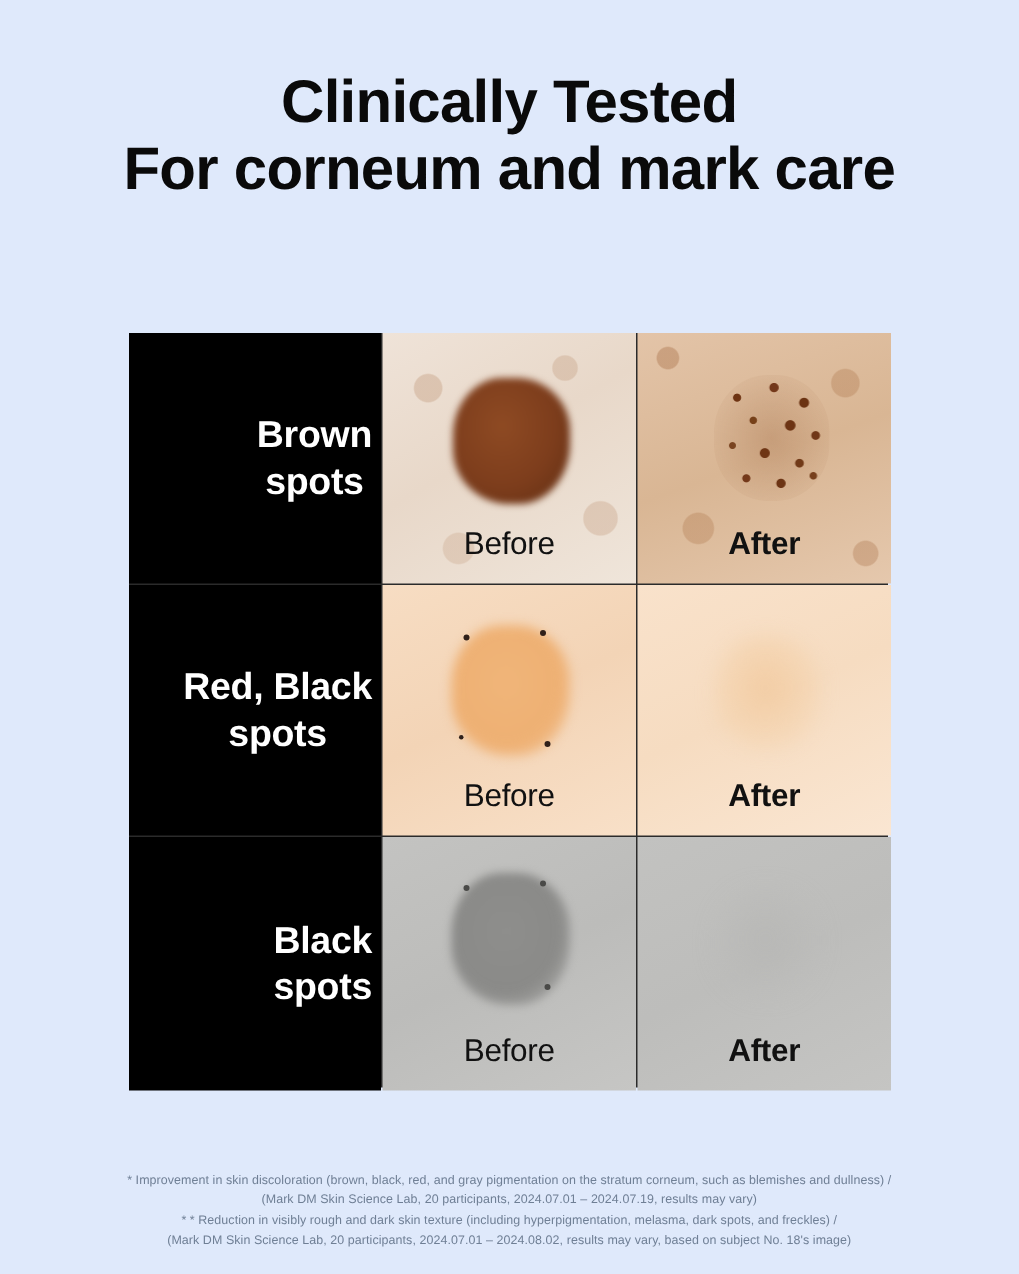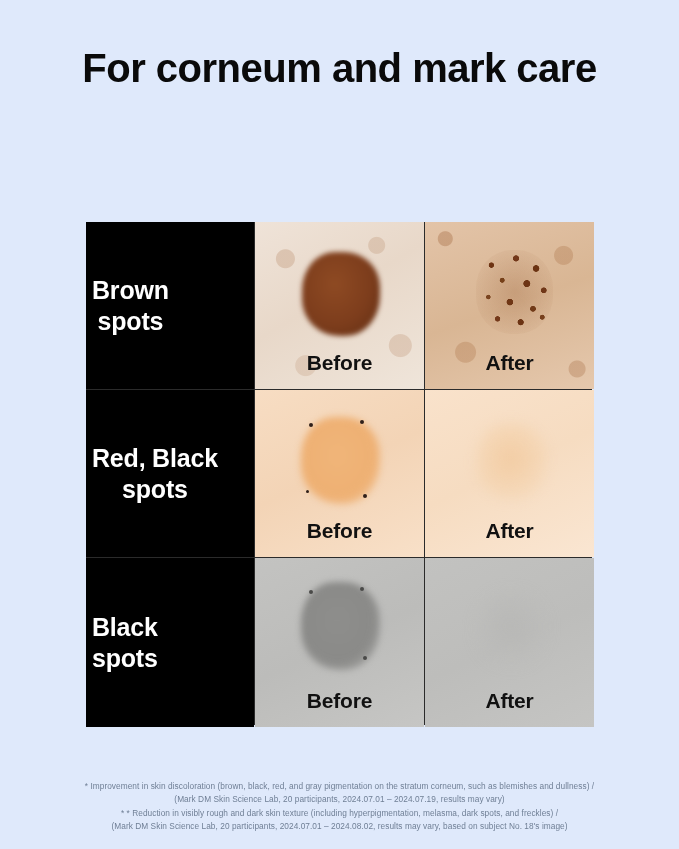--- a/index.html
+++ b/index.html
@@ -50,21 +50,21 @@
   .cell {
     position: relative;
     overflow: hidden;
   }
 
   
   .label-cell {
     background: #000000;
     display: flex;
     align-items: center;
-    justify-content: flex-start;
+    justify-content: flex-end;
   }
   .label-text {
     color: #ffffff;
     font-size: 25px;
     font-weight: bold;
     line-height: 1.22;
     text-align: center;
     letter-spacing: -0.2px;
     padding: 0 6px;
   }
@@ -73,21 +73,21 @@
   .photo-cell {
     display: block;
   }
   .caption {
     position: absolute;
     left: 0;
     right: 0;
     bottom: 14px;
     text-align: center;
     font-size: 21px;
-    font-weight: 700;
+    font-weight: 400;
     color: #111111;
     letter-spacing: -0.2px;
     z-index: 5;
   }
   .caption.caption-after { font-weight: bold; }
 
   
   .blob {
     position: absolute;
     border-radius: 42% 46% 44% 48% / 46% 42% 48% 44%;
@@ -190,20 +190,21 @@
     line-height: 1.62;
     letter-spacing: 0.05px;
     margin-top: 20px;
   }
   .footnotes div { white-space: nowrap; }
 </style>
 </head>
 <body>
 
 <div class="title-block">
+  <div class="title-line title-line-1">Clinically Tested</div>
   <div class="title-line title-line-2">For corneum and mark care</div>
 </div>
 
 <div class="compare-grid">
 
   <div class="cell label-cell">
     <div class="label-text">
       <span>Brown</span><br>
       <span>spots</span>
     </div>

